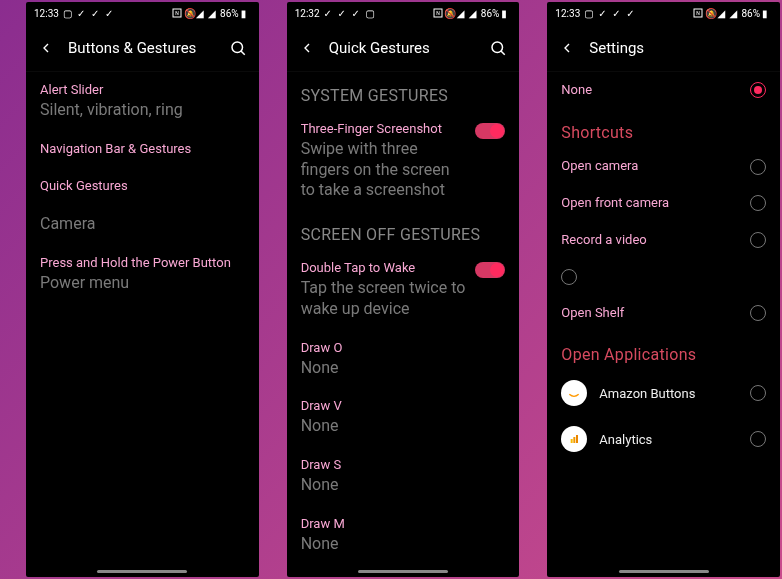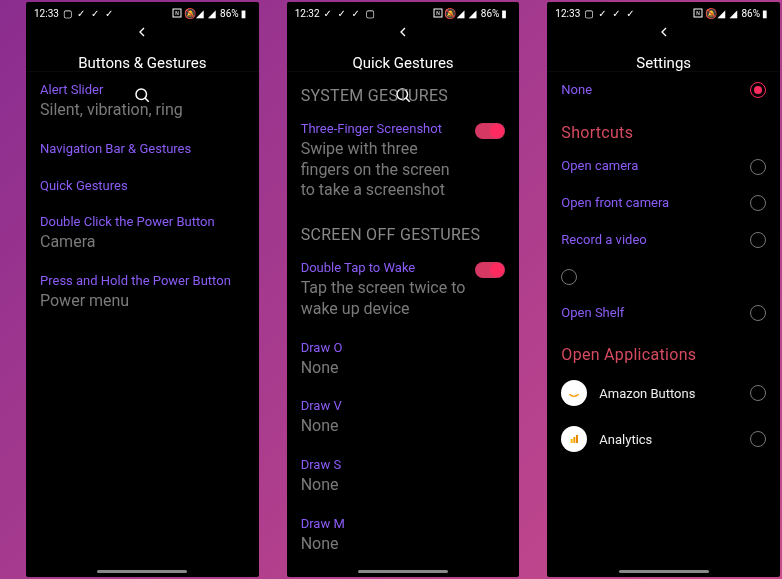--- a/index.html
+++ b/index.html
@@ -37,21 +37,20 @@
   .statusbar .right { gap: 2px; }
   .icon-small { width: 10px; height: 10px; display: inline-flex; }
   .icon-small svg { width: 100%; height: 100%; }
   .titlebar {
     height: 48px;
     display: flex;
     align-items: center;
     padding: 0 12px;
     gap: 14px;
     border-bottom: 1px solid #0a0a0a;
-    flex-direction: column;
   }
   .titlebar .back { width: 16px; height: 16px; flex-shrink: 0; cursor: pointer; }
   .titlebar .title { flex: 1; font-size: 15px; font-weight: 400; color: #fff; }
   .titlebar .search { width: 18px; height: 18px; flex-shrink: 0; cursor: pointer; }
   .content { flex: 1; overflow-y: auto; padding-bottom: 20px; }
   .content::-webkit-scrollbar { display: none; }
   .section-header {
     padding: 14px 14px 6px;
     font-size: 16px;
     color: #888;
@@ -59,21 +58,21 @@
   }
   .section-header.accent { color: #d64a5f; }
   .item {
     padding: 10px 14px;
     display: flex;
     align-items: flex-start;
     gap: 10px;
     cursor: pointer;
   }
   .item-text { flex: 1; display: flex; flex-direction: column; gap: 1px; }
-  .item-title { font-size: 13px; color: #8b5cf6; line-height: 1.3; }
+  .item-title { font-size: 13px; color: #f9a8d4; line-height: 1.3; }
   .item-sub { font-size: 16px; color: #7a7a7a; line-height: 1.3; }
   .toggle {
     width: 30px; height: 16px; border-radius: 10px;
     background: #d63864; position: relative; flex-shrink: 0; margin-top: 2px;
   }
   .toggle::after {
     content: ""; position: absolute; right: 1px; top: 1px;
     width: 14px; height: 14px; border-radius: 50%; background: #ff2a5f;
   }
   .radio {
@@ -144,21 +143,20 @@
           <span class="item-title">Navigation Bar &amp; Gestures</span>
         </div>
       </div>
     <div class="item">
         <div class="item-text">
           <span class="item-title">Quick Gestures</span>
         </div>
       </div>
     <div class="item">
         <div class="item-text">
-          <span class="item-title">Double Click the Power Button</span>
           <span class="item-sub">Camera</span>
         </div>
       </div>
     <div class="item">
         <div class="item-text">
           <span class="item-title">Press and Hold the Power Button</span>
           <span class="item-sub">Power menu</span>
         </div>
       </div>
   </div>

